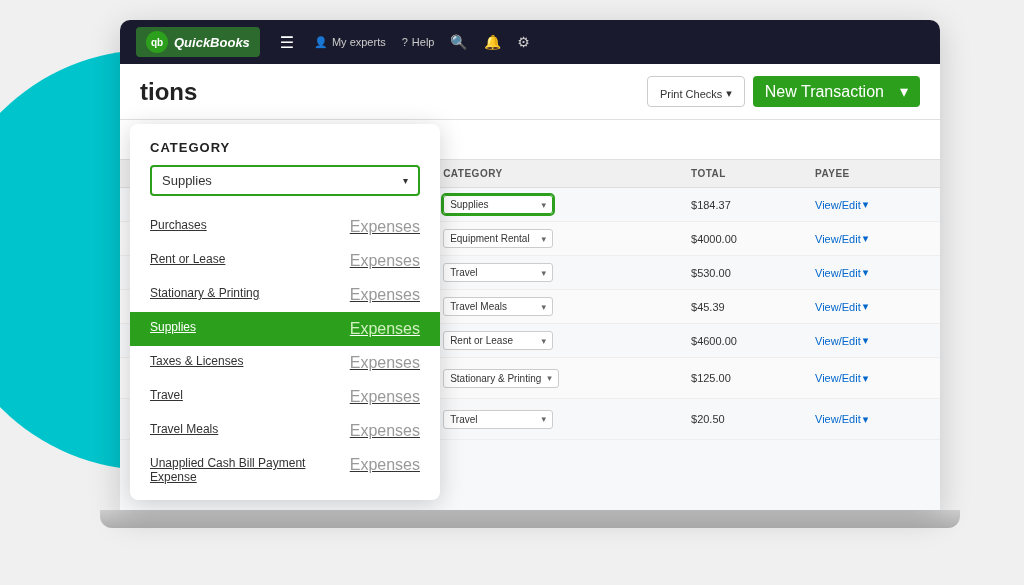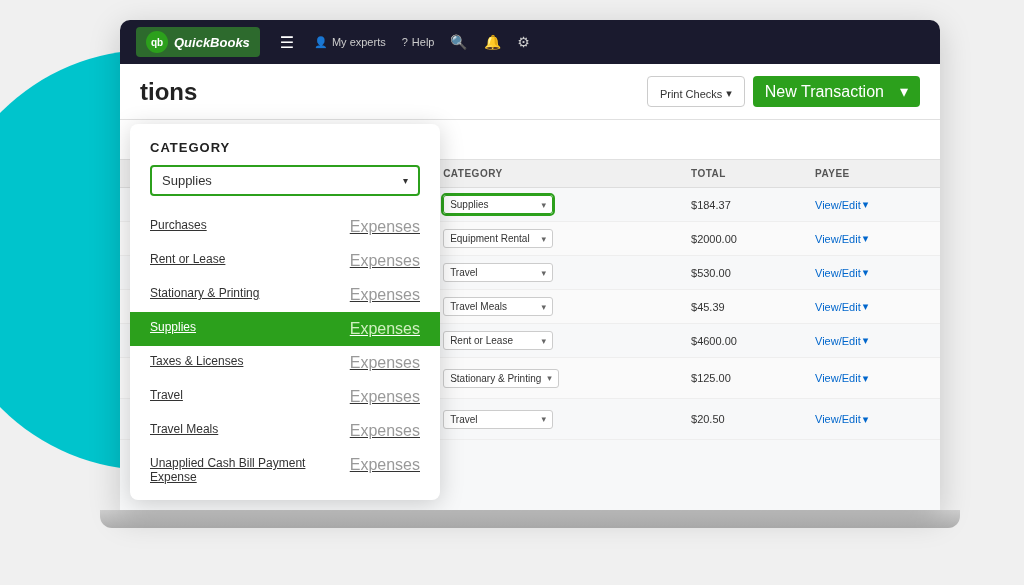--- a/index.html
+++ b/index.html
@@ -441,21 +441,21 @@
   </tr>
               <tr>
     <td class="checkbox-col date-col"></td>
     <td>Carlos Equipment Rental</td>
     <td>
       <div class="category-select ">
         <span>Equipment Rental</span>
         <span class="small-chevron">▾</span>
       </div>
     </td>
-    <td>$2000.00</td>
+    <td>$4000.00</td>
     <td>
       <span class="view-edit-link">
         View/Edit <span>▾</span>
       </span>
     </td>
   </tr>
               <tr>
     <td class="checkbox-col date-col"></td>
     <td>Celine Airline</td>
     <td>

